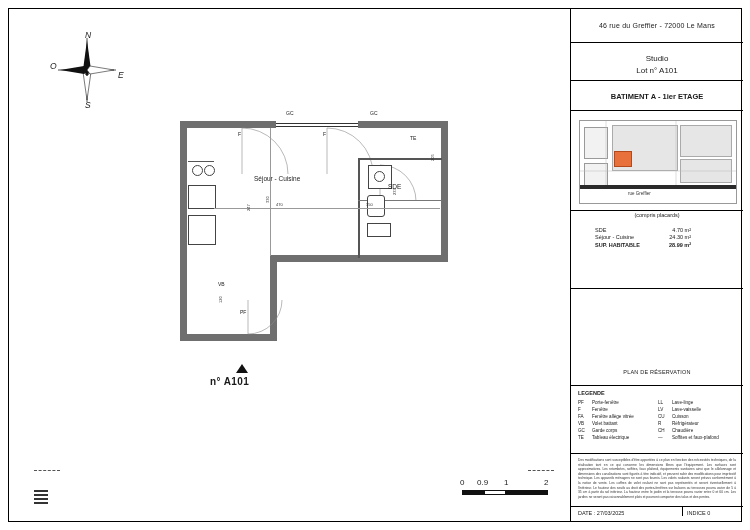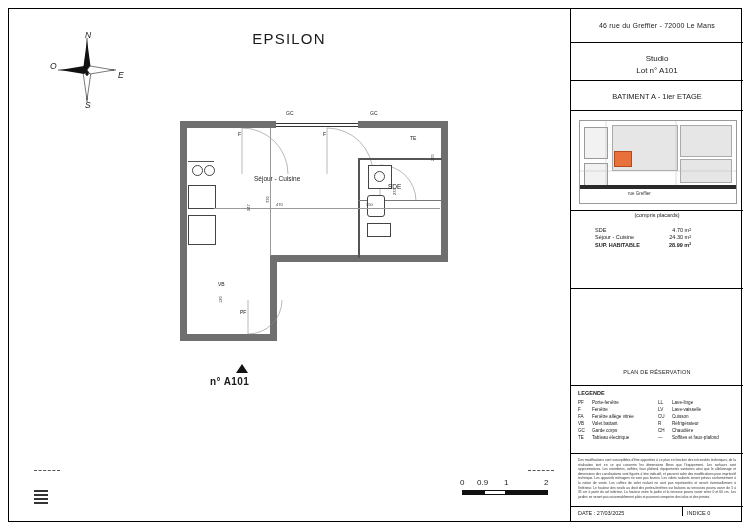--- a/index.html
+++ b/index.html
@@ -76,21 +76,21 @@
 
   .dash-left{position:absolute;left:26px;top:462px;width:26px;border-top:1px dashed #555;}
   .dash-right{position:absolute;left:520px;top:462px;width:26px;border-top:1px dashed #555;}
 
   
   .sp-sec{position:absolute;left:0;width:172px;box-sizing:border-box;}
   .sp-divider{position:absolute;left:0;width:172px;border-top:1px solid #000;}
   .addr{font-size:7px;text-align:center;padding-top:14px;letter-spacing:.2px;}
   .studio{font-size:8px;text-align:center;padding-top:12px;}
   .lot{font-size:8px;text-align:center;padding-top:3px;}
-  .bat{font-size:7.5px;font-weight:400;text-align:center;padding-top:12px;}
+  .bat{font-size:7.5px;font-weight:700;text-align:center;padding-top:12px;}
 
   
   .keymap{position:absolute;left:8px;top:112px;width:156px;height:82px;border:0.6px solid #999;background:#fff;overflow:hidden;}
   .km-blk{position:absolute;border:0.5px solid #9a9a9a;background:#f2f2f2;}
   .km-hatch{position:absolute;background:#e6e6e6;border:0.5px solid #aaa;}
   .km-high{position:absolute;background:#e8703a;border:0.5px solid #b4491c;}
   .km-street{position:absolute;font-size:4.5px;color:#333;}
 
   .tbl-title{font-size:7.5px;font-weight:700;text-align:center;padding-top:7px;}
   .tbl-sub{font-size:5.5px;text-align:center;padding-top:2px;}
@@ -118,21 +118,20 @@
   .footer .indice{flex:1;padding:4px 0 0 4px;border-left:1px solid #000;}
 </style>
 </head>
 <body>
 
 <div class="page">
   <div class="outer-frame"></div>
 
   <div class="plan-area">
 
-    <div class="plan-title">EPSILON</div>
 
     <div class="compass">
       <svg width="86" height="86" viewBox="0 0 86 86">
         <g stroke="#222" stroke-width="0.8" fill="none">
           <line x1="43" y1="8" x2="43" y2="72"></line>
           <line x1="14" y1="40" x2="72" y2="40"></line>
         </g>
         <polygon points="43,10 47,40 43,46 39,40" fill="#111"></polygon>
         <polygon points="43,70 47,42 43,46 39,42" fill="#fff" stroke="#222" stroke-width="0.6"></polygon>
         <polygon points="70,40 46,44 43,40 46,36" fill="#fff" stroke="#222" stroke-width="0.6"></polygon>

